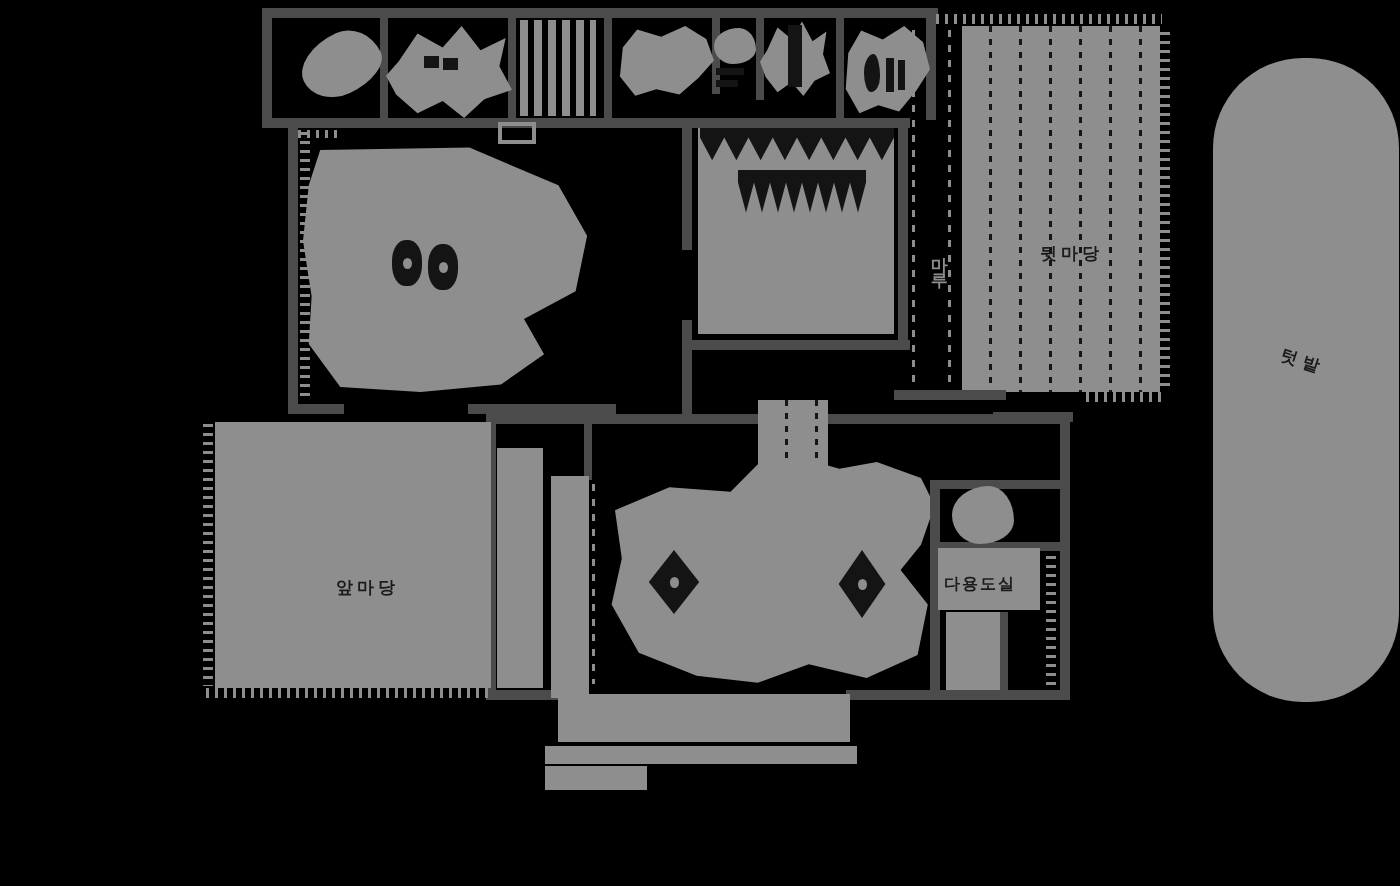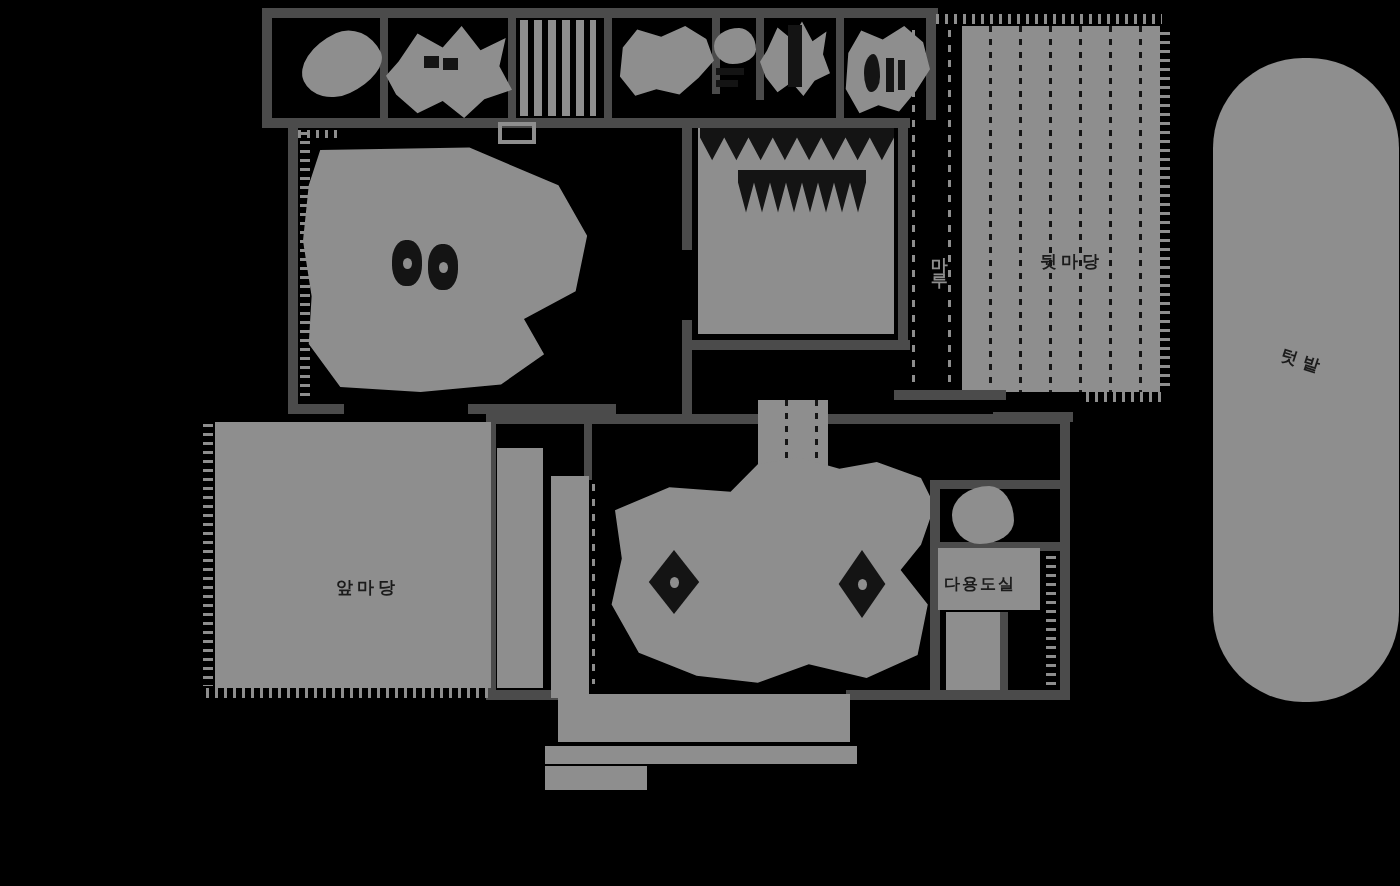--- a/index.html
+++ b/index.html
@@ -101,21 +101,21 @@
   <div class="abs vdash" style="left:948px;top:30px;width:3px;height:360px;"></div>
   <span class="lbl lbl-light lbl-v" style="left:930px;top:244px;">마루</span>
   <div class="abs fill" style="left:962px;top:26px;width:198px;height:366px;">
     <div class="dotcols"></div>
   </div>
   <div class="abs ticks-h" style="left:936px;top:14px;width:226px;height:10px;"></div>
   <div class="abs ticks-v" style="left:1160px;top:32px;width:10px;height:356px;"></div>
   <div class="abs ticks-h" style="left:1086px;top:392px;width:76px;height:10px;"></div>
   <div class="abs wall" style="left:894px;top:390px;width:112px;height:10px;"></div>
   <div class="abs wall" style="left:993px;top:412px;width:80px;height:10px;"></div>
-  <span class="lbl" style="left:1040px;top:250px;">뒷마당</span>
+  <span class="lbl" style="left:1040px;top:242px;">뒷마당</span>
 
   <div class="abs wall" style="left:486px;top:414px;width:276px;height:10px;"></div>
   <div class="abs wall" style="left:826px;top:414px;width:244px;height:10px;"></div>
   <div class="abs wall" style="left:486px;top:414px;width:10px;height:286px;"></div>
   <div class="abs wall" style="left:1060px;top:414px;width:10px;height:286px;"></div>
   <div class="abs wall" style="left:486px;top:690px;width:80px;height:10px;"></div>
   <div class="abs wall" style="left:846px;top:690px;width:224px;height:10px;"></div>
   <div class="abs wall" style="left:584px;top:418px;width:8px;height:62px;"></div>
   <div class="abs vdash" style="left:592px;top:484px;width:3px;height:200px;"></div>
 

